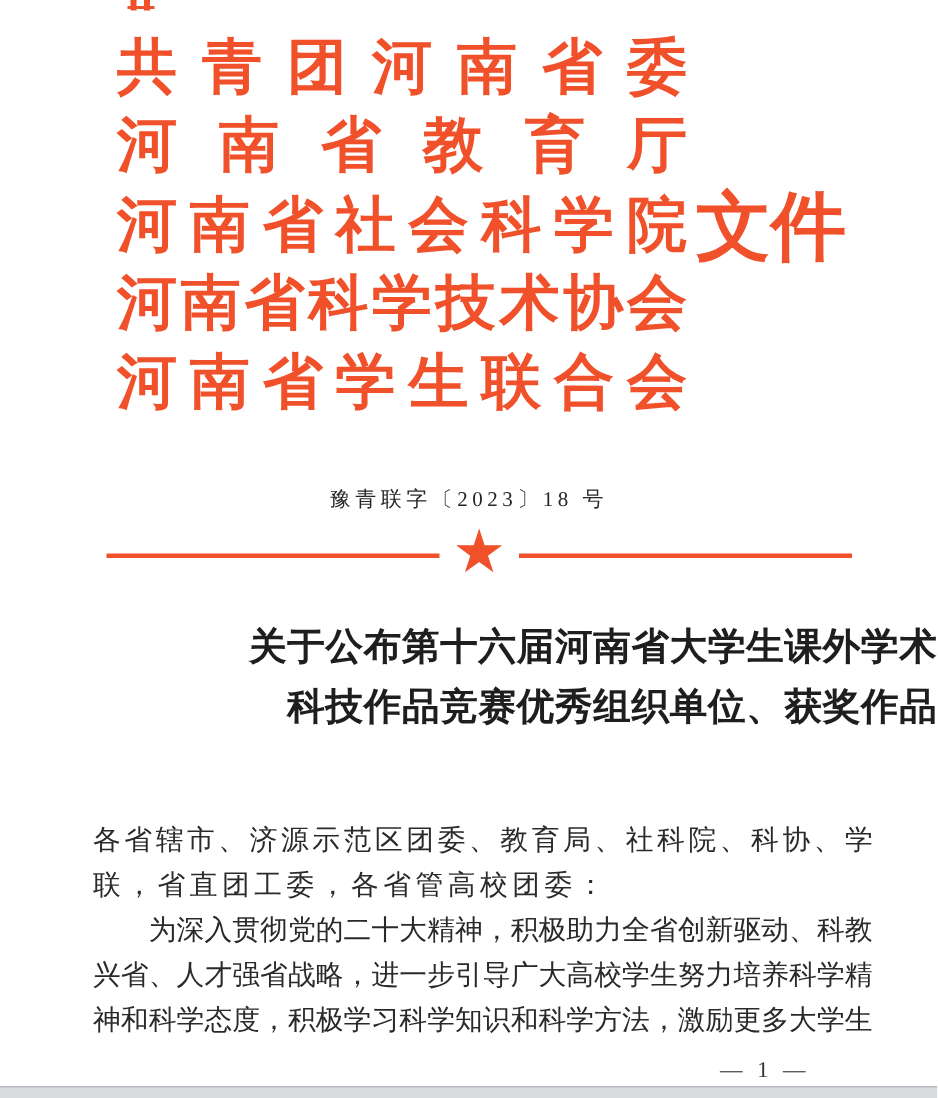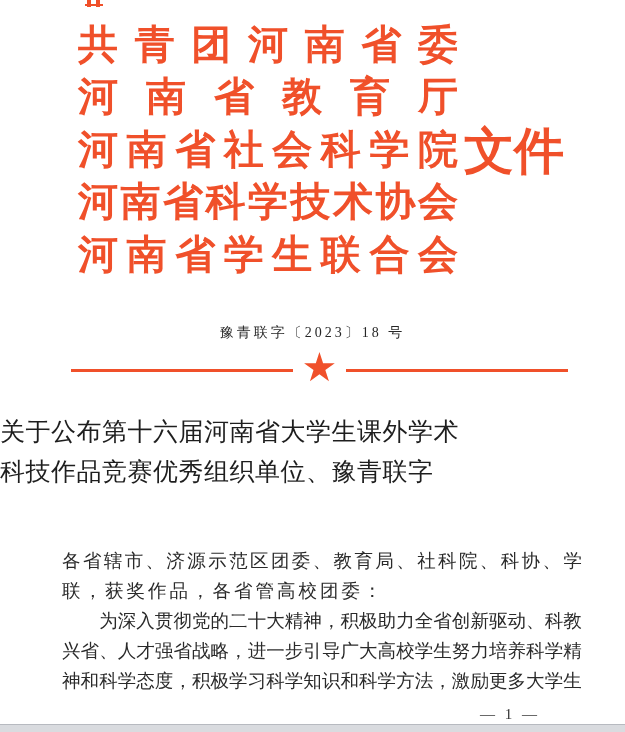--- a/index.html
+++ b/index.html
@@ -32,22 +32,22 @@
   .doc-number{
     position:absolute;left:0;top:324px;width:100%;text-align:center;
     font-size:14px;letter-spacing:3px;color:#262626;
   }
 
   .divider{position:absolute;left:71px;top:348px;width:497px;height:44px;display:flex;align-items:center;}
   .divider .seg{flex:1;height:3px;background:var(--accent-red,#f0502a);}
   .divider .star{flex:0 0 auto;margin:0 9px;font-size:40px;line-height:1;color:var(--accent-red,#f0502a);transform:translateY(-2px);}
 
   .title-block{
-    position:absolute;left:0;top:412px;width:100%;text-align:left;
-    font-size:25px;line-height:40px;font-weight:normal;letter-spacing:.5px;color:#1e1e1e;
+    position:absolute;left:0;top:412px;width:100%;text-align:right;
+    font-size:25px;line-height:40px;font-weight:bold;letter-spacing:.5px;color:#1e1e1e;
   }
 
   .body-block{position:absolute;left:62px;top:546px;width:520px;font-size:18.5px;color:#2a2a2a;}
   .body-line{height:30px;line-height:30px;white-space:nowrap;letter-spacing:3px;}
   .body-line.stretch{display:flex;justify-content:space-between;align-items:center;letter-spacing:0;}
 
   .page-number{
     position:absolute;left:478px;top:706px;width:64px;text-align:center;
     font-size:15px;letter-spacing:3px;color:#333333;
   }
@@ -127,21 +127,21 @@
   <div class="doc-number">豫青联字〔2023〕18 号</div>
 
   <div class="divider">
     <span class="seg"></span>
     <span class="star">★</span>
     <span class="seg"></span>
   </div>
 
   <div class="title-block">
     <div class="title-line">关于公布第十六届河南省大学生课外学术</div>
-    <div class="title-line">科技作品竞赛优秀组织单位、豫青联字</div>
+    <div class="title-line">科技作品竞赛优秀组织单位、获奖作品</div>
   </div>
 
   <div class="body-block">
     <div class="body-line stretch">
         <span>各</span>
         <span>省</span>
         <span>辖</span>
         <span>市</span>
         <span>、</span>
         <span>济</span>
@@ -158,21 +158,21 @@
         <span>、</span>
         <span>社</span>
         <span>科</span>
         <span>院</span>
         <span>、</span>
         <span>科</span>
         <span>协</span>
         <span>、</span>
         <span>学</span>
       </div>
-    <div class="body-line">联，获奖作品，各省管高校团委：</div>
+    <div class="body-line">联，省直团工委，各省管高校团委：</div>
     <div class="body-line stretch">
         <span>　</span>
         <span>　</span>
         <span>为</span>
         <span>深</span>
         <span>入</span>
         <span>贯</span>
         <span>彻</span>
         <span>党</span>
         <span>的</span>

